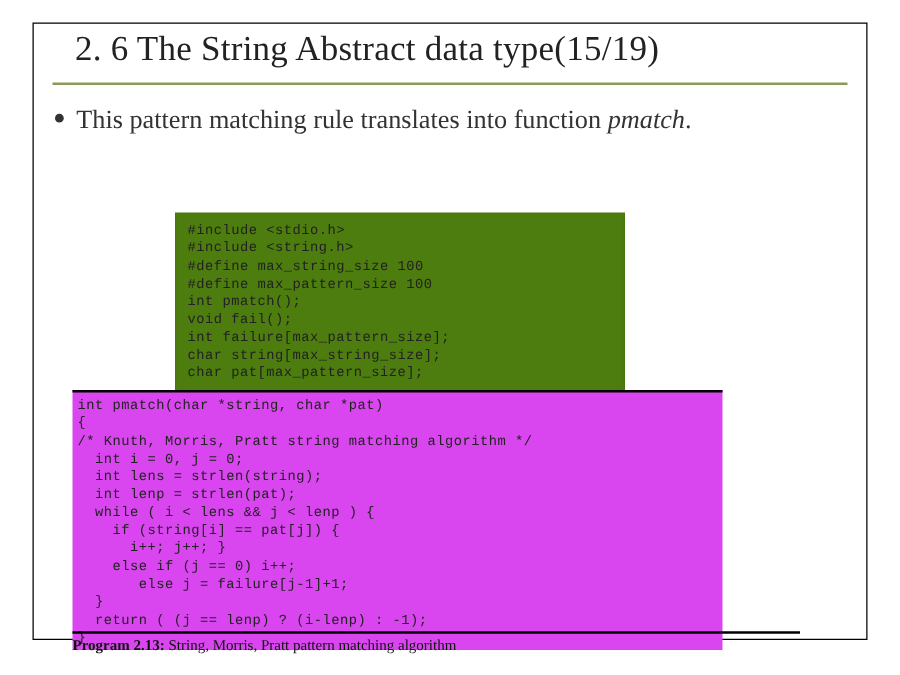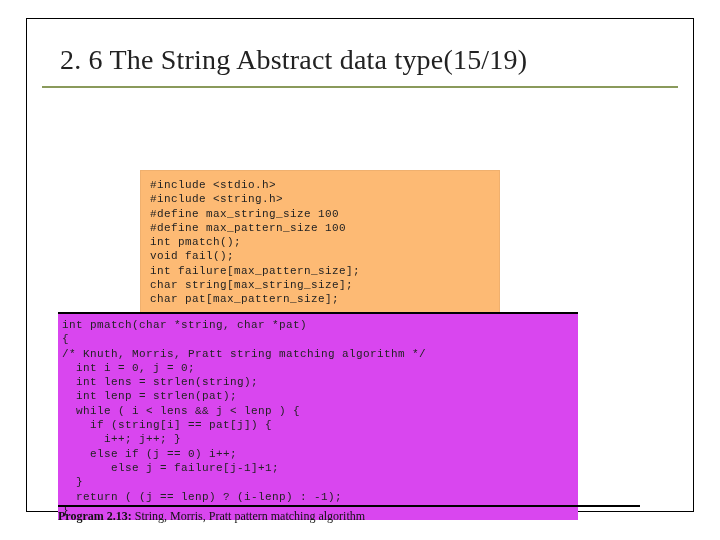--- a/index.html
+++ b/index.html
@@ -7,21 +7,21 @@
     width: 720px;
     height: 540px;
     background: #fff;
     font-family: Georgia, 'Times New Roman', serif;
     position: relative;
     overflow: hidden;
   }
   .slide {
     width: 720px;
     height: 540px;
-    padding: 36px 36px;
+    padding: 16px 36px;
     position: relative;
   }
   .frame {
     position: absolute;
     top: 18px; left: 26px; right: 26px; bottom: 28px;
     border: 1px solid #000;
     pointer-events: none;
   }
   .title {
     font-size: 28px;
@@ -53,21 +53,21 @@
     font-size: 21px;
     color: #333;
     line-height: 1.25;
   }
   .ital { font-style: italic; }
   .code-block-1 {
     position: absolute;
     top: 170px;
     left: 140px;
     width: 360px;
-    background: #fdba74;
+    background: #4d7c0f;
     padding: 8px 10px;
     box-shadow: 0 0 0 1px rgba(0,0,0,0.05) inset;
   }
   .code-block-2 {
     position: absolute;
     top: 312px;
     left: 58px;
     width: 520px;
     background: #d946ef;
     padding: 4px 4px 2px 4px;
@@ -98,20 +98,26 @@
 </style>
 </head>
 <body>
 
 <div class="slide">
   <div class="frame"></div>
 
   <h1 class="title">2. 6 The String Abstract data type(15/19)</h1>
   <div class="rule"></div>
 
+  <div class="bullet-line">
+    <span class="bullet-dot"></span>
+    <p class="bullet-text">
+      <span>This pattern matching rule translates into function </span><span class="ital">pmatch</span><span>.</span>
+    </p>
+  </div>
 
   <div class="code-block-1">
     <pre>#include &lt;stdio.h&gt;
 #include &lt;string.h&gt;
 #define max_string_size 100
 #define max_pattern_size 100
 int pmatch();
 void fail();
 int failure[max_pattern_size];
 char string[max_string_size];

